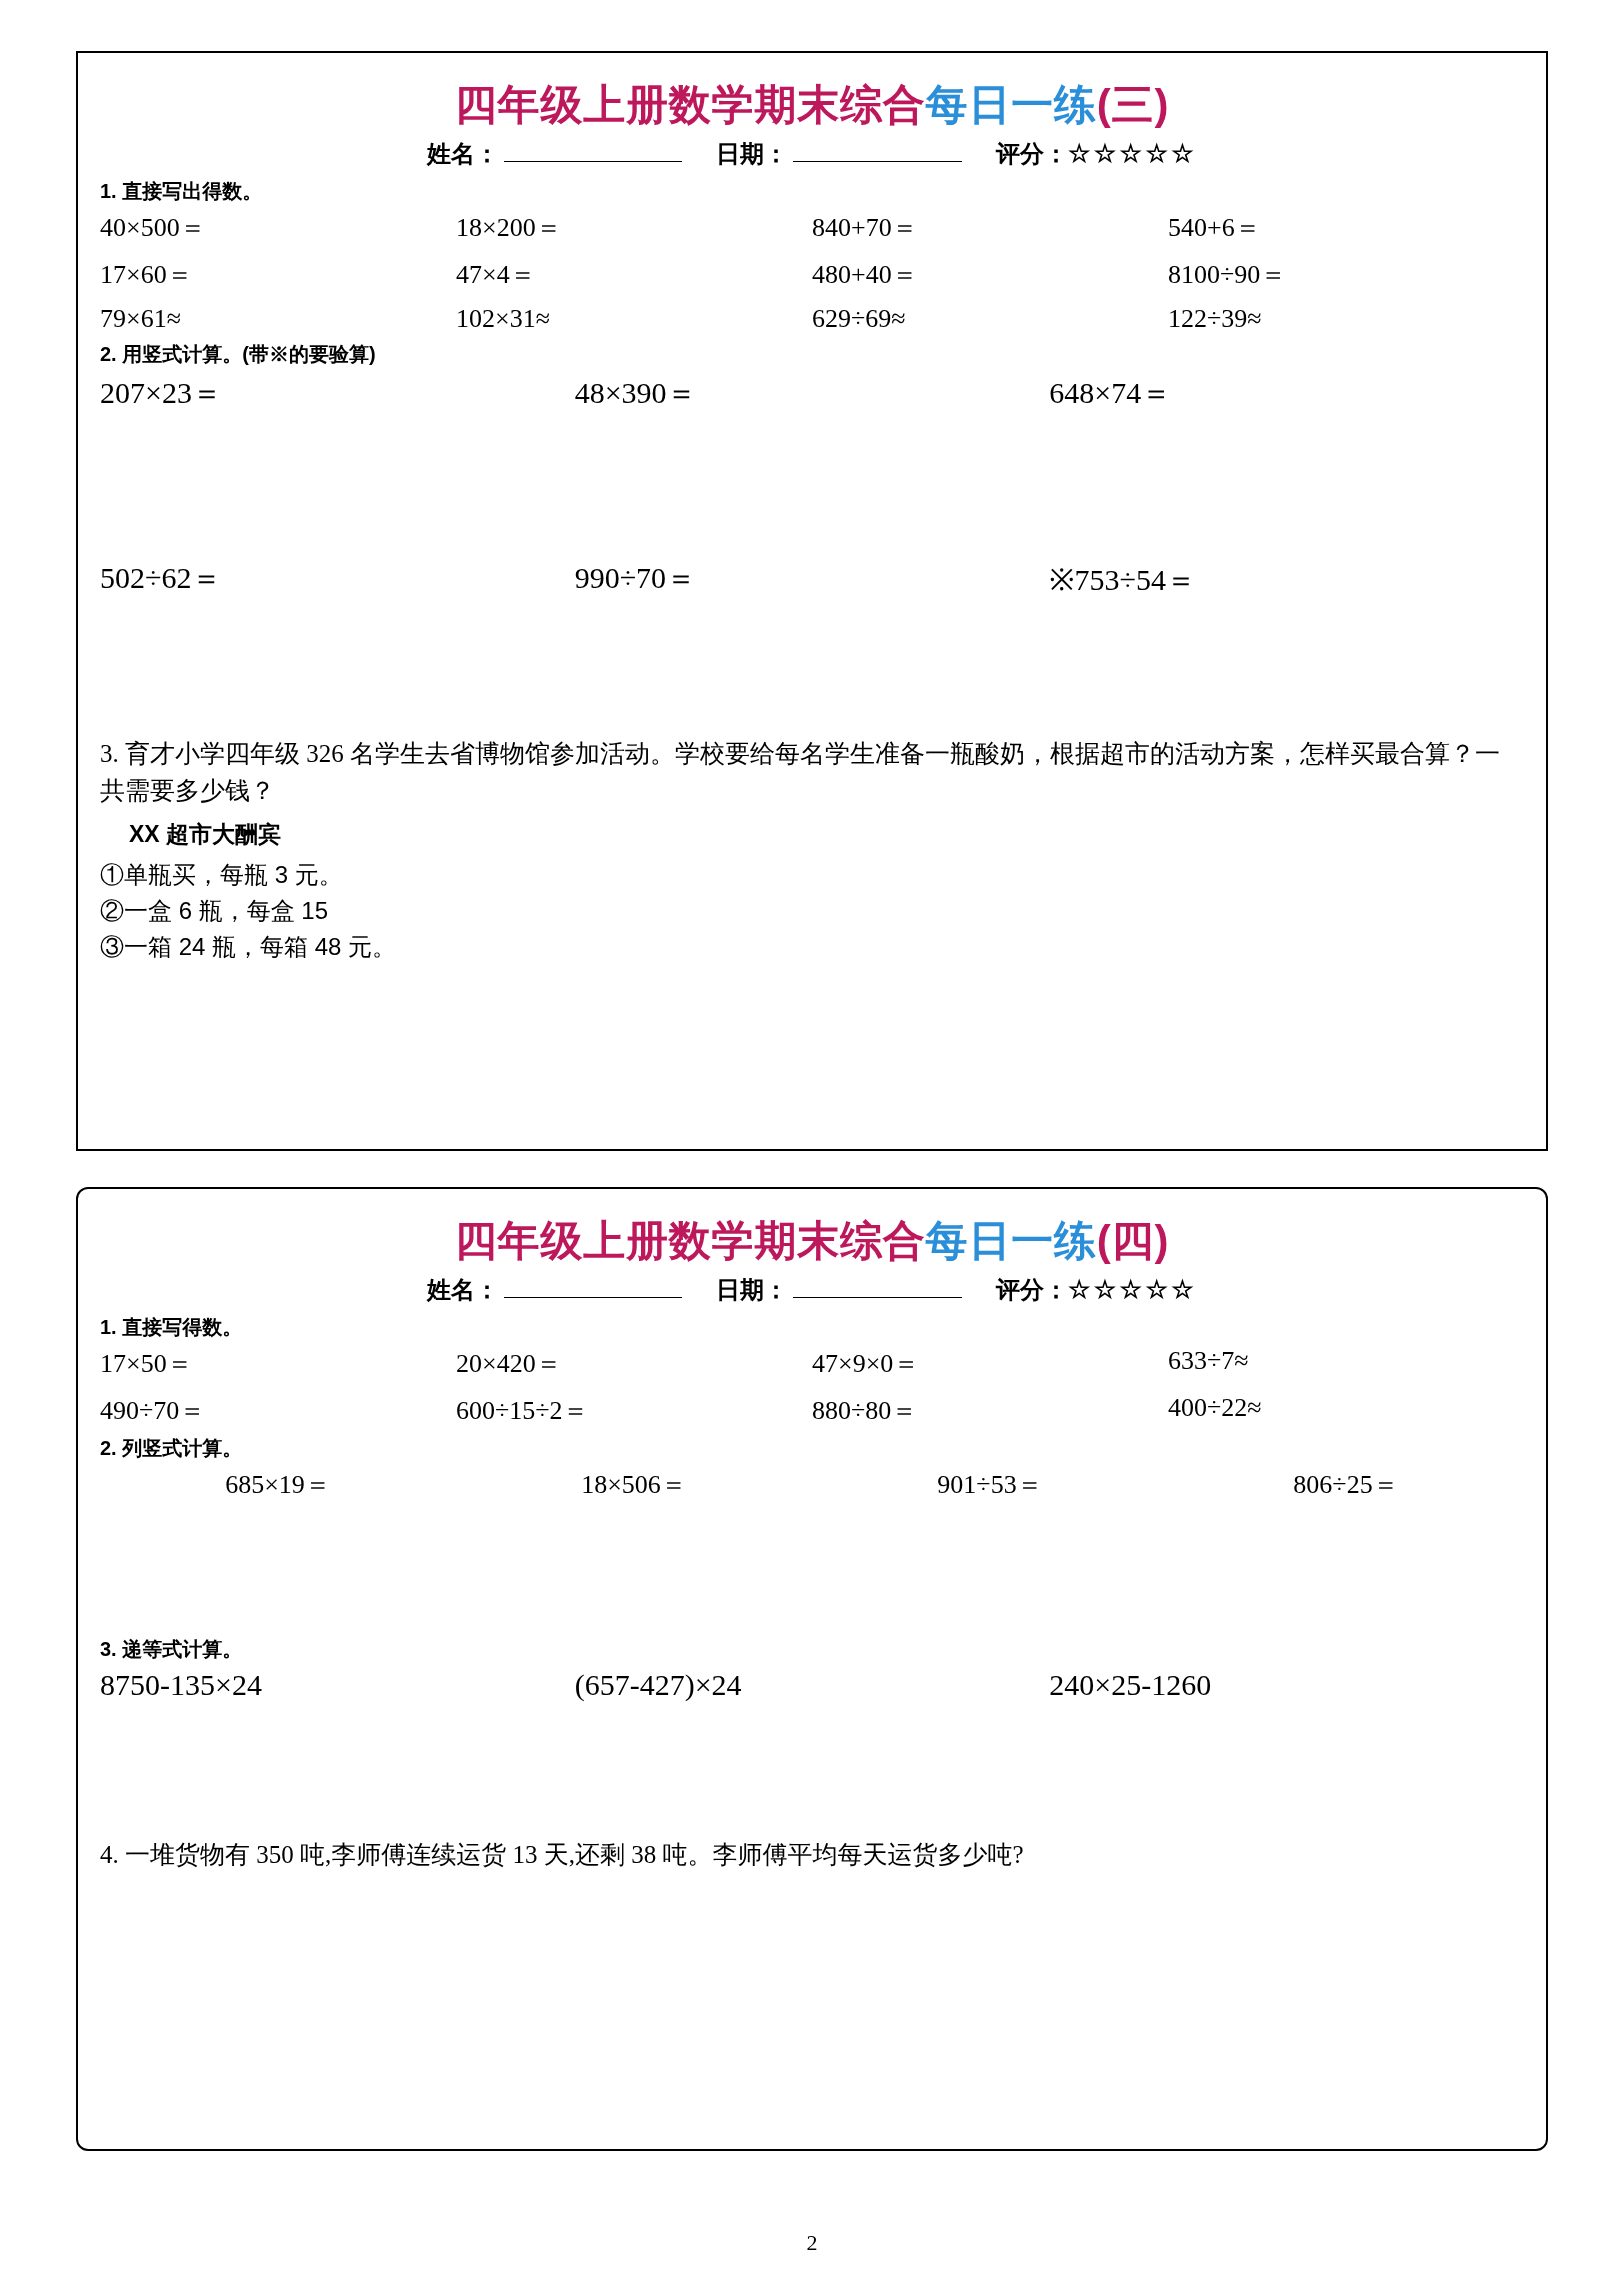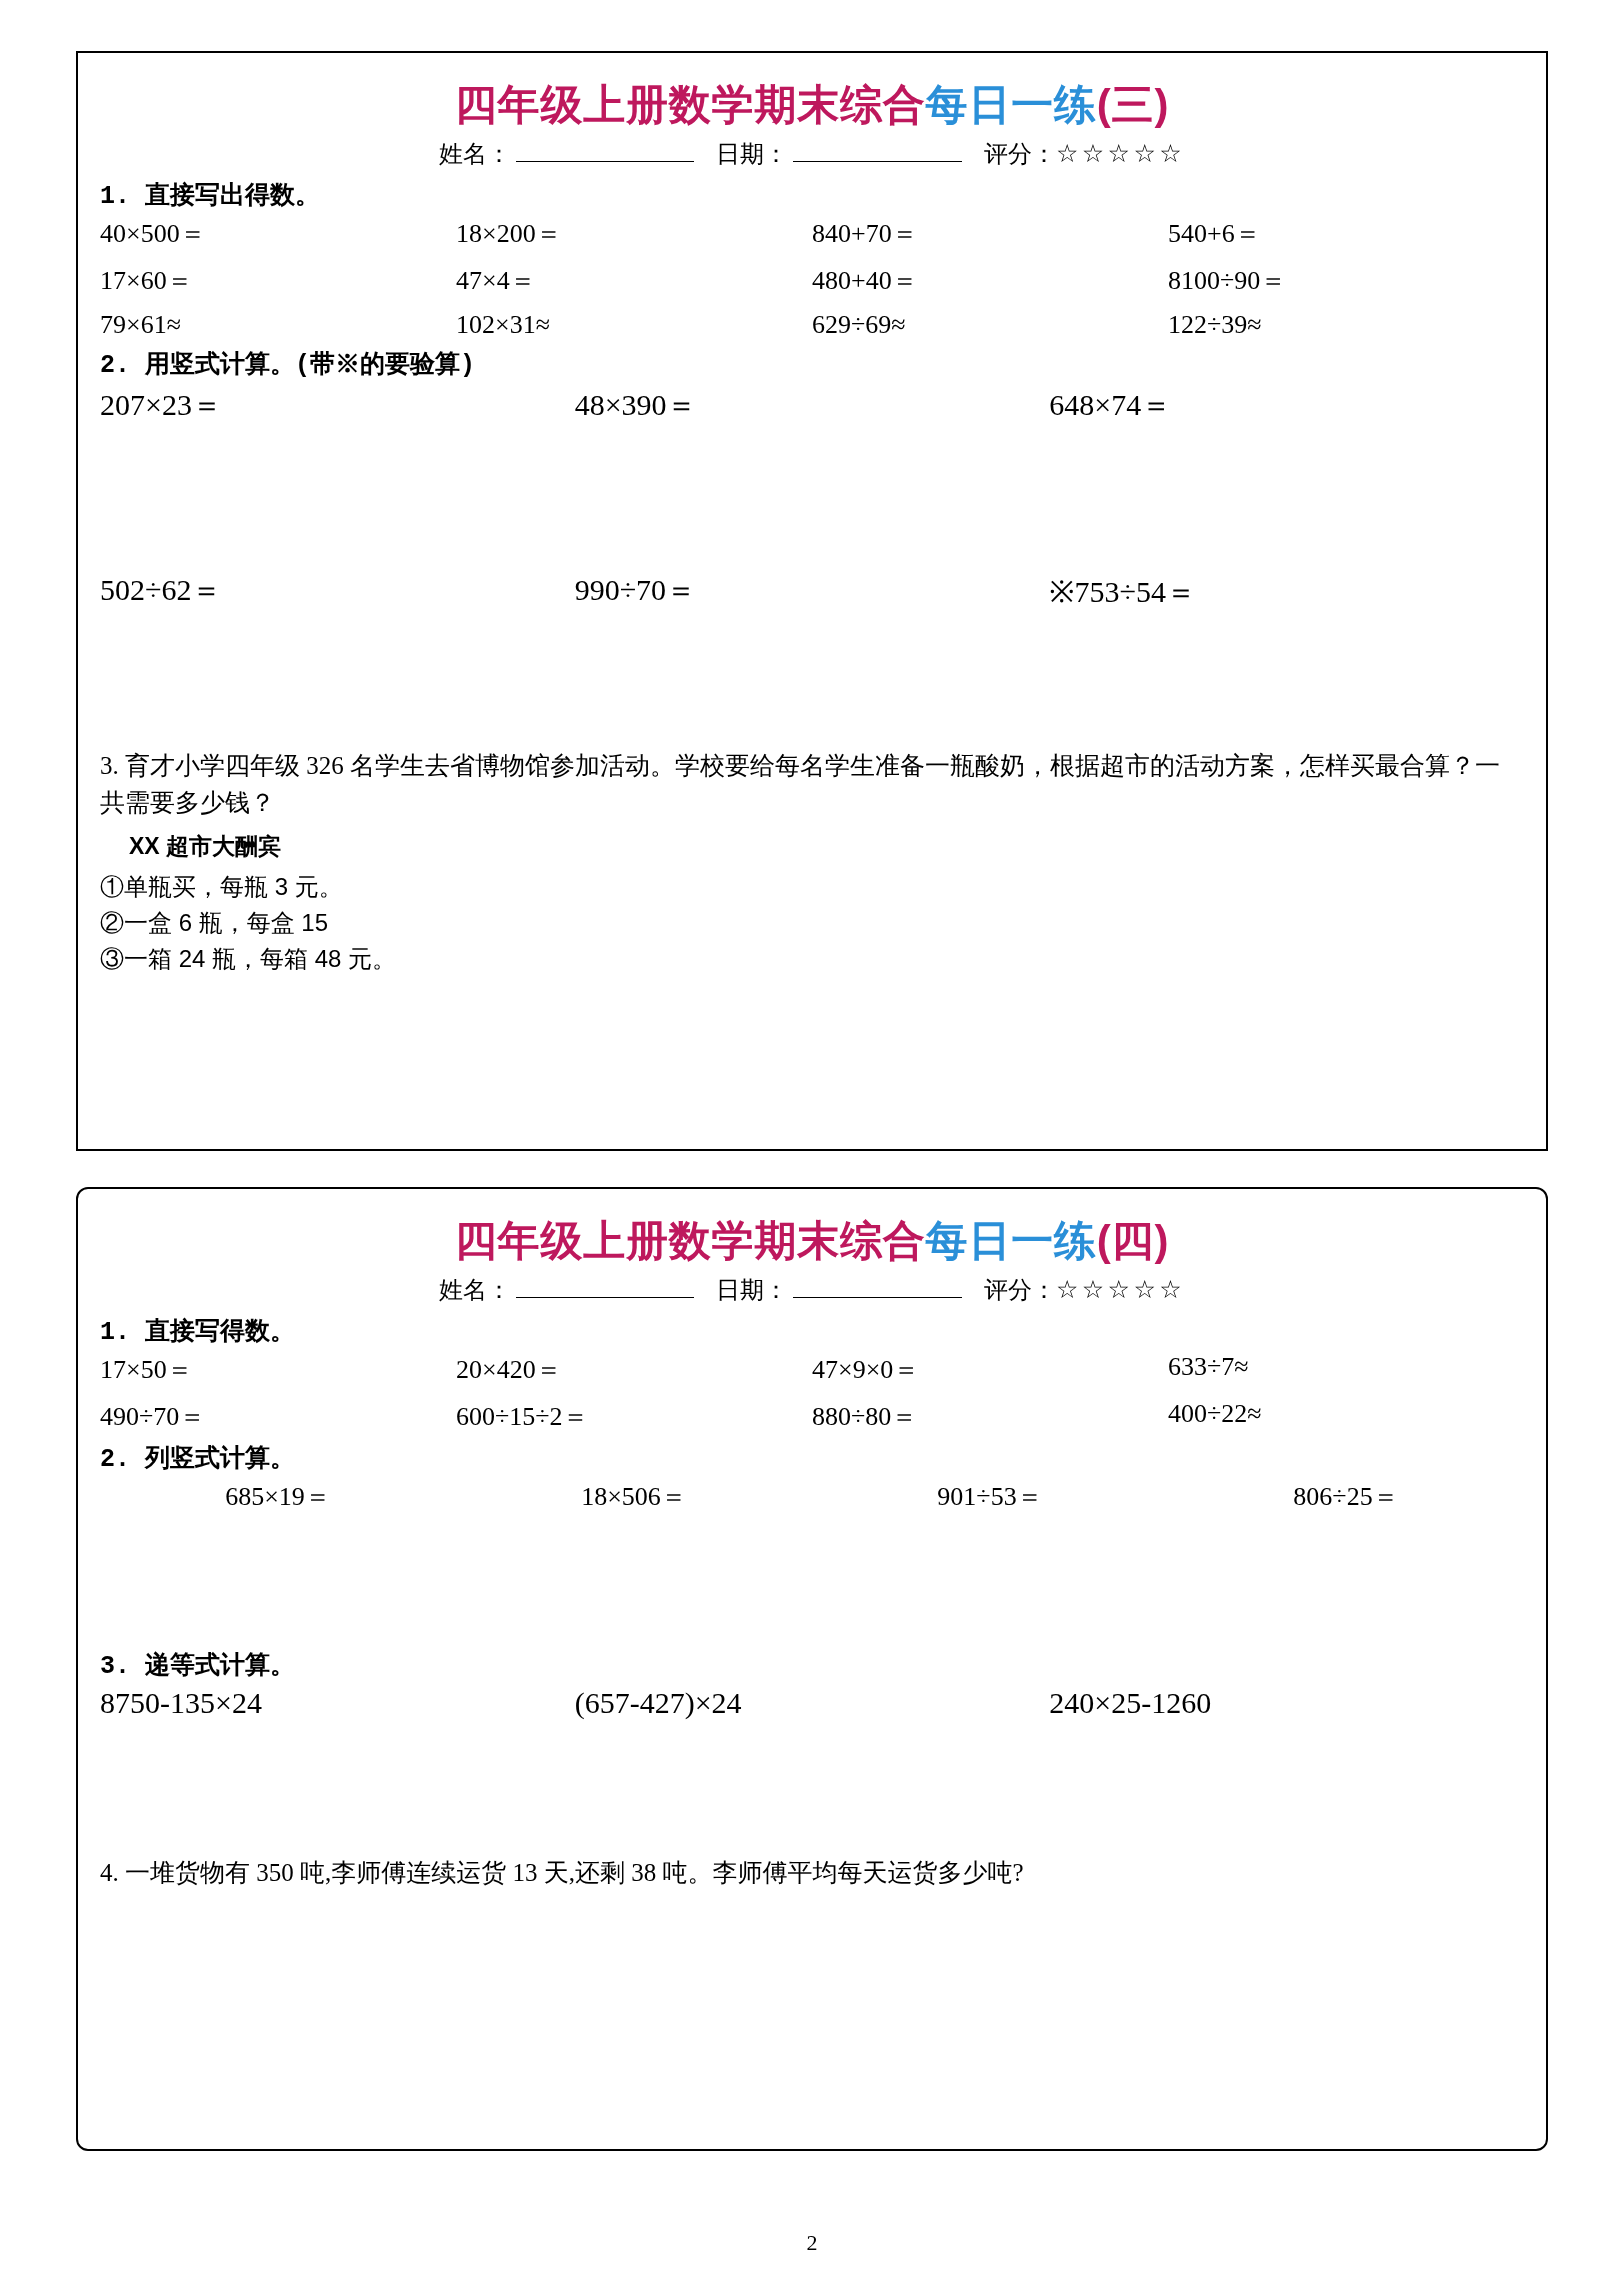--- a/index.html
+++ b/index.html
@@ -42,40 +42,40 @@
   }
   .title .blue { color: #2a8fd8; }
   .title .black { color: #be185d; }
 
   .meta-row {
     display: flex;
     justify-content: center;
     align-items: baseline;
     font-size: 24px;
     font-family: "Liberation Sans", sans-serif;
-    font-weight: normal;
+    font-weight: bold;
     margin: 5px 0 8.5px 0;
-    gap: 0px;
+    gap: 12px;
   }
   .meta-item { display: flex; align-items: baseline; }
   .meta-label { white-space: nowrap; }
   .blank-line {
     display: inline-block;
     width: 178px;
     border-bottom: 1.7px solid #000;
     margin: 0 22px 0 5px;
     height: 22px;
   }
   .blank-line.short { width: 169px; }
   .stars { letter-spacing: 3.4px; font-size: 25px; }
 
   .qhead {
-    font-family: Liberation Mono, monospace;
-    font-weight: bold;
-    font-size: 25px;
+    font-family: Liberation Sans, sans-serif;
+    font-weight: bold;
+    font-size: 20px;
     margin: 6.8px 0 5px 0;
   }
 
   .grid4 {
     display: grid;
     grid-template-columns: repeat(4, 1fr);
     font-size: 26px;
     row-gap: 12px;
   }
   .grid4 > div { white-space: nowrap; }

